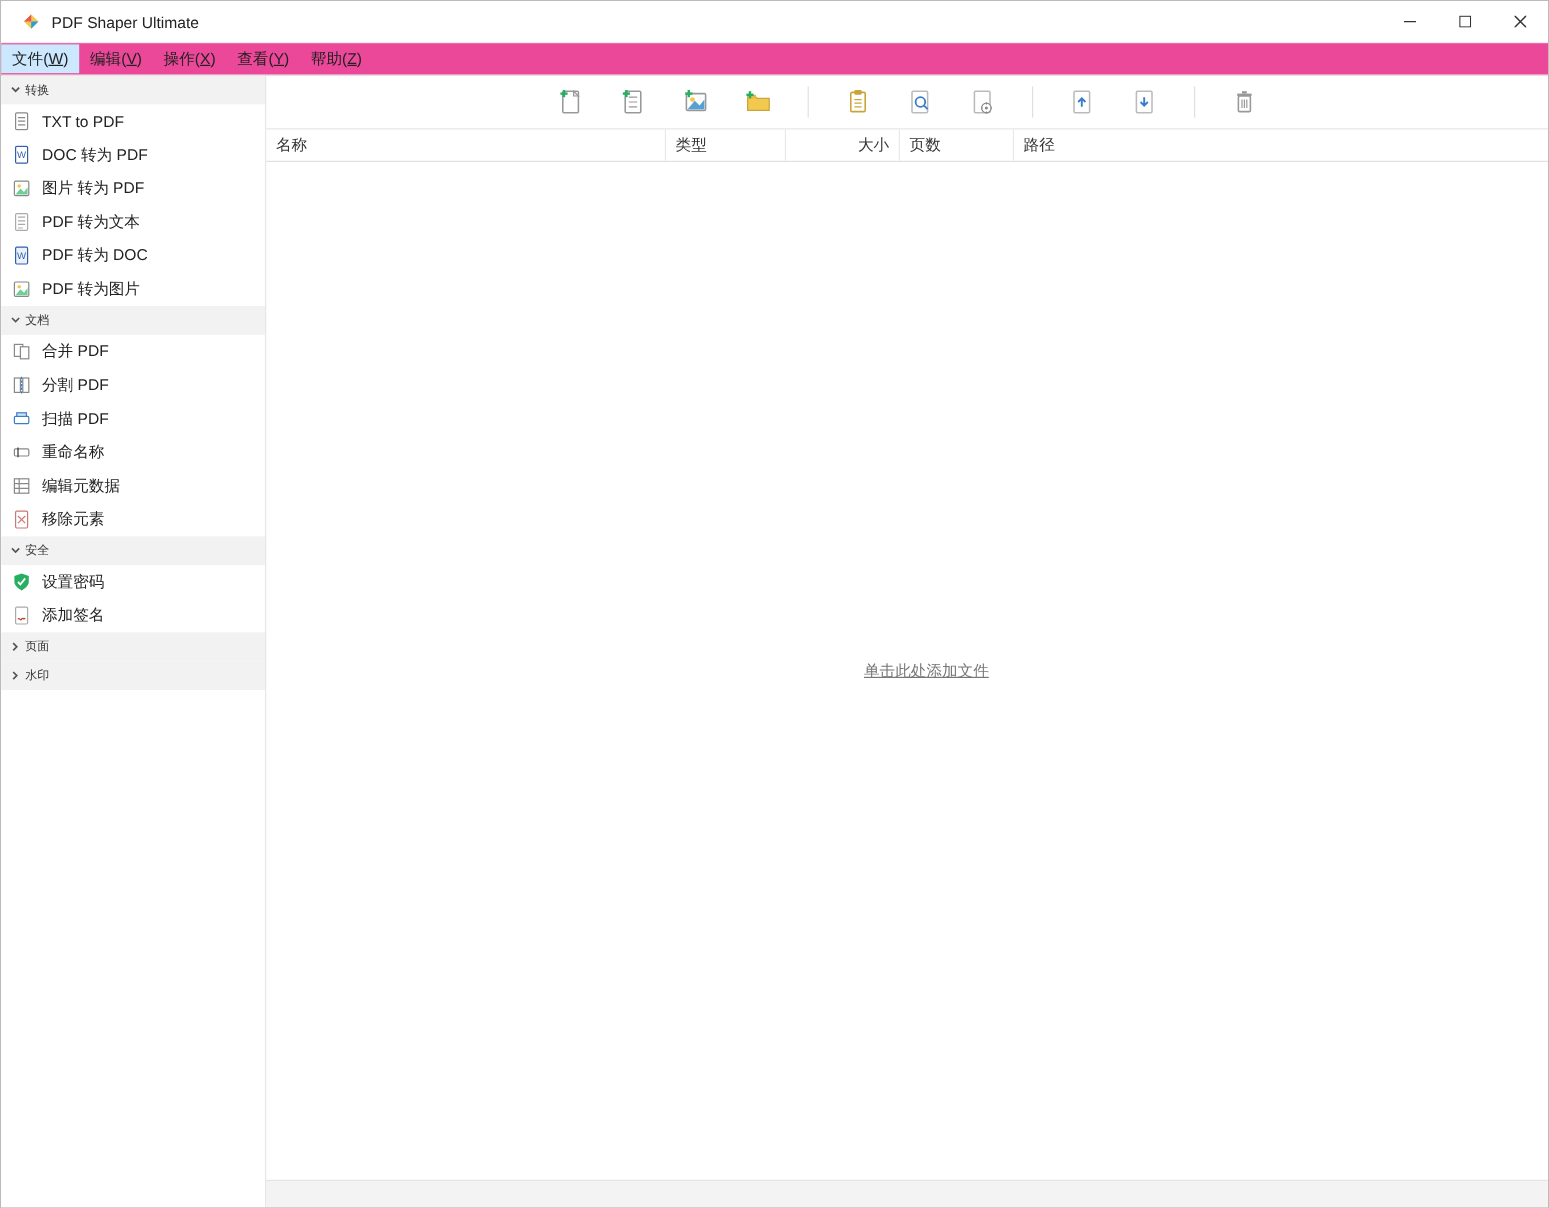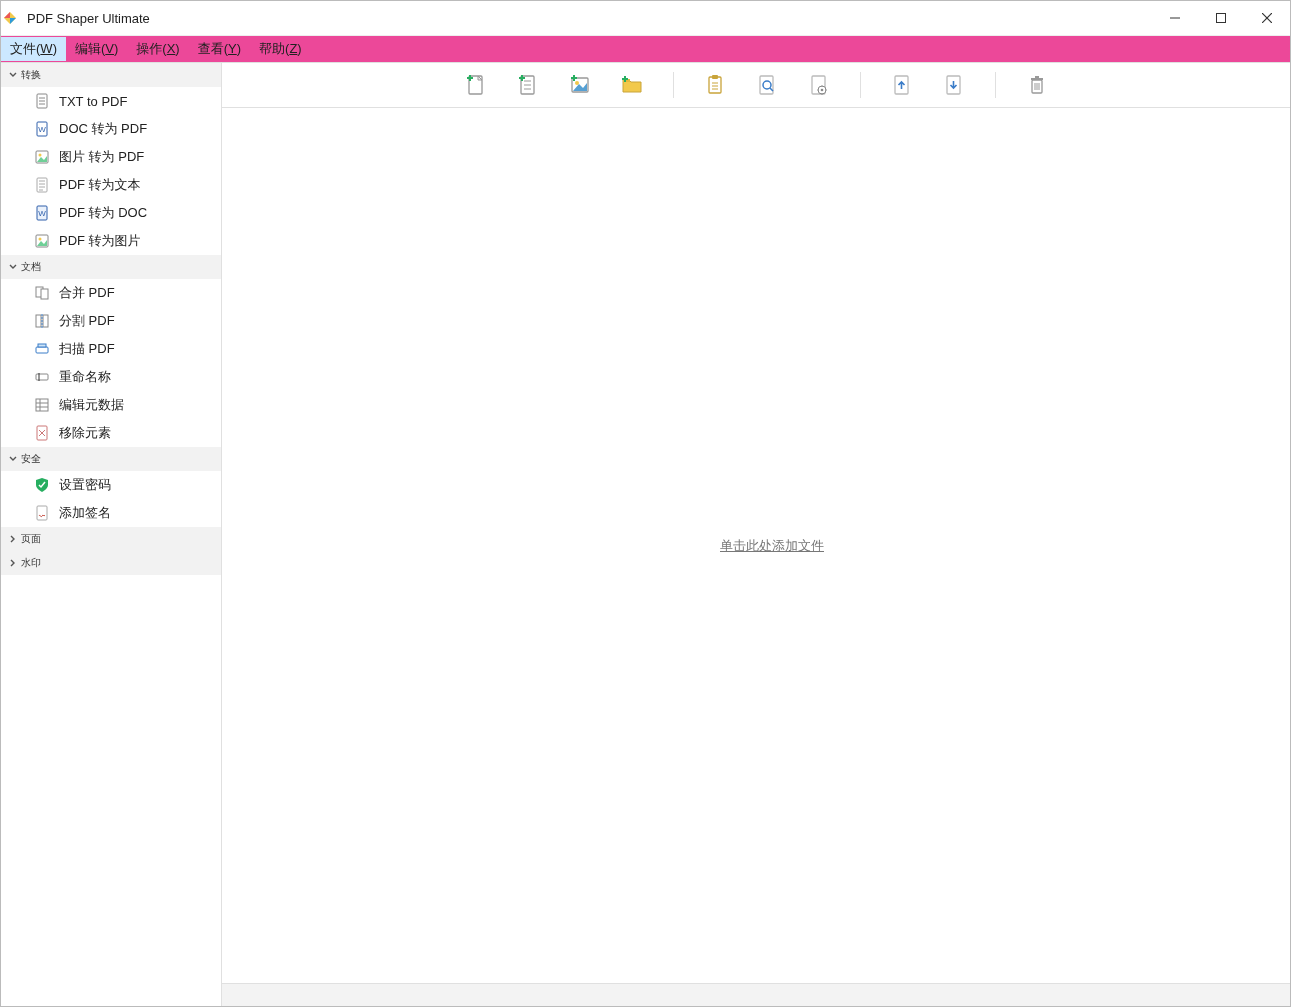--- a/index.html
+++ b/index.html
@@ -1,35 +1,35 @@
 <!DOCTYPE html>
 <html><head>
 <meta charset="utf-8">
 <style>
 html,body{margin:0;padding:0;height:100%;font-family:"Microsoft YaHei","Segoe UI",sans-serif;font-size:13px;color:#222;background:#fff;overflow:hidden;}
 .window{width:1291px;height:1007px;display:flex;flex-direction:column;border:1px solid #bbb;box-sizing:border-box;}
 
 .titlebar{height:34px;display:flex;align-items:center;justify-content:space-between;background:#fff;border-bottom:1px solid #eee;}
-.title-left{display:flex;align-items:center;gap:8px;padding-left:0;}
+.title-left{display:flex;align-items:center;gap:8px;padding-left:16px;}
 .app-icon{width:18px;height:18px;display:flex;align-items:center;justify-content:center;}
 .title-text{font-size:13px;}
 .win-controls{display:flex;}
 .win-btn{width:46px;height:34px;display:flex;align-items:center;justify-content:center;cursor:pointer;}
 
 .menubar{height:26px;display:flex;align-items:center;gap:0px;background:#ec4899;border-bottom:1px solid #e0e0e0;}
 .menu-item{padding:3px 9px;cursor:pointer;font-size:13px;}
 .menu-item.selected{background:#cce8ff;}
 .menu-item .ul{text-decoration:underline;}
 
 .body{flex:1;display:flex;min-height:0;}
 
 .sidebar{width:220px;border-right:1px solid #e0e0e0;overflow-y:auto;background:#fff;}
 .tree-header{display:flex;align-items:center;height:24px;padding-left:6px;font-size:10px;background:#f2f2f2;color:#333;cursor:pointer;}
 .tree-header .chev{width:12px;display:flex;justify-content:center;align-items:center;margin-right:2px;}
-.tree-item{display:flex;align-items:center;height:28px;padding-left:32px;font-size:13px;cursor:pointer;}
+.tree-item{display:flex;align-items:center;height:28px;padding-left:8px;font-size:13px;cursor:pointer;}
 .tree-item .ticon{width:18px;height:18px;margin-right:8px;display:flex;align-items:center;justify-content:center;}
 
 .main{flex:1;display:flex;flex-direction:column;min-width:0;}
 .toolbar{height:44px;display:flex;align-items:center;justify-content:center;gap:0;border-bottom:1px solid #e0e0e0;background:#fff;}
 .tool-buttons{display:flex;align-items:center;gap:26px;}
 .tool-btn{width:26px;height:26px;display:flex;align-items:center;justify-content:center;cursor:pointer;position:relative;}
 .tool-sep{width:1px;height:26px;background:#e0e0e0;margin:0 2px;}
 
 .col-headers{height:26px;display:flex;align-items:stretch;border-bottom:1px solid #e0e0e0;background:#fff;font-size:13px;}
 .col{display:flex;align-items:center;padding:0 8px;border-right:1px solid #e8e8e8;color:#333;box-sizing:border-box;}
@@ -385,20 +385,27 @@
                   <rect x="10" y="3" width="4" height="2" fill="#999"></rect>
                   <line x1="10" y1="10" x2="10" y2="17" stroke="#999"></line>
                   <line x1="12" y1="10" x2="12" y2="17" stroke="#999"></line>
                   <line x1="14" y1="10" x2="14" y2="17" stroke="#999"></line>
                 </svg>
               </span>
             </div>
           </div>
       </div>
 
+      <div class="col-headers">
+        <div class="col" style="width:333px">名称</div>
+        <div class="col" style="width:100px">类型</div>
+        <div class="col right" style="width:95px">大小</div>
+        <div class="col" style="width:95px">页数</div>
+        <div class="col last">路径</div>
+      </div>
 
       <div class="file-area">
         <span class="empty-hint">单击此处添加文件</span>
       </div>
 
       <div class="statusbar"></div>
     </div>
   </div>
 </div>
 

